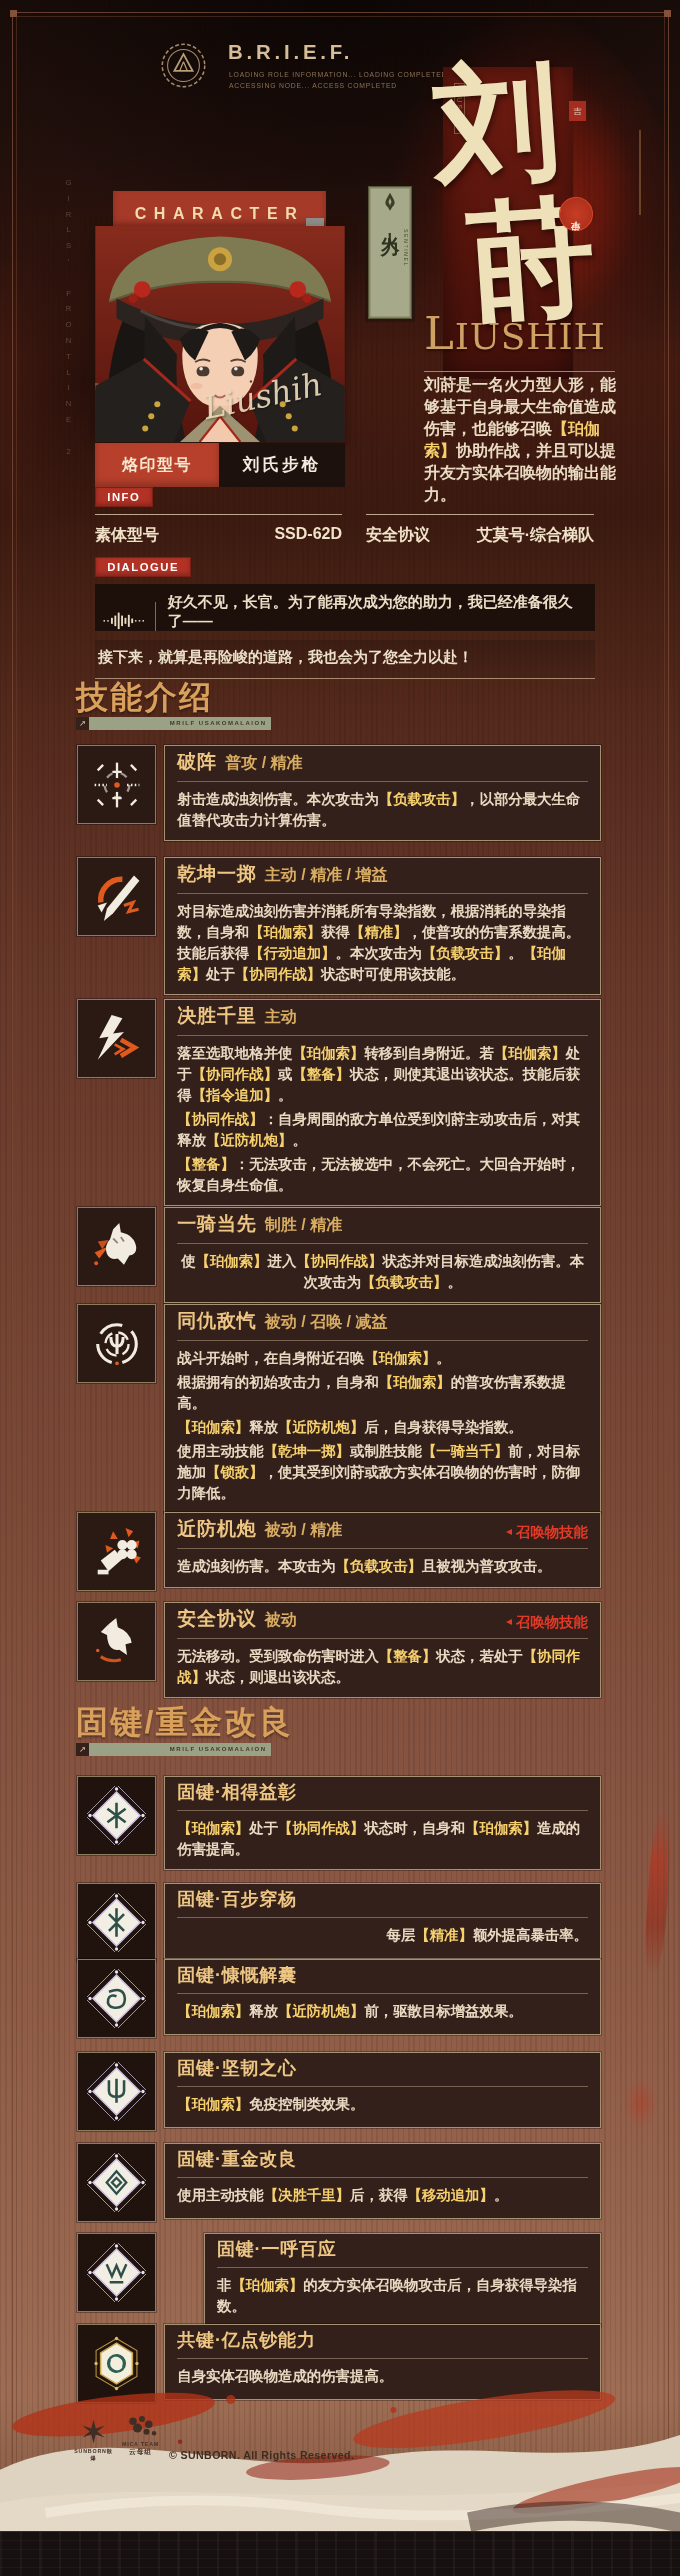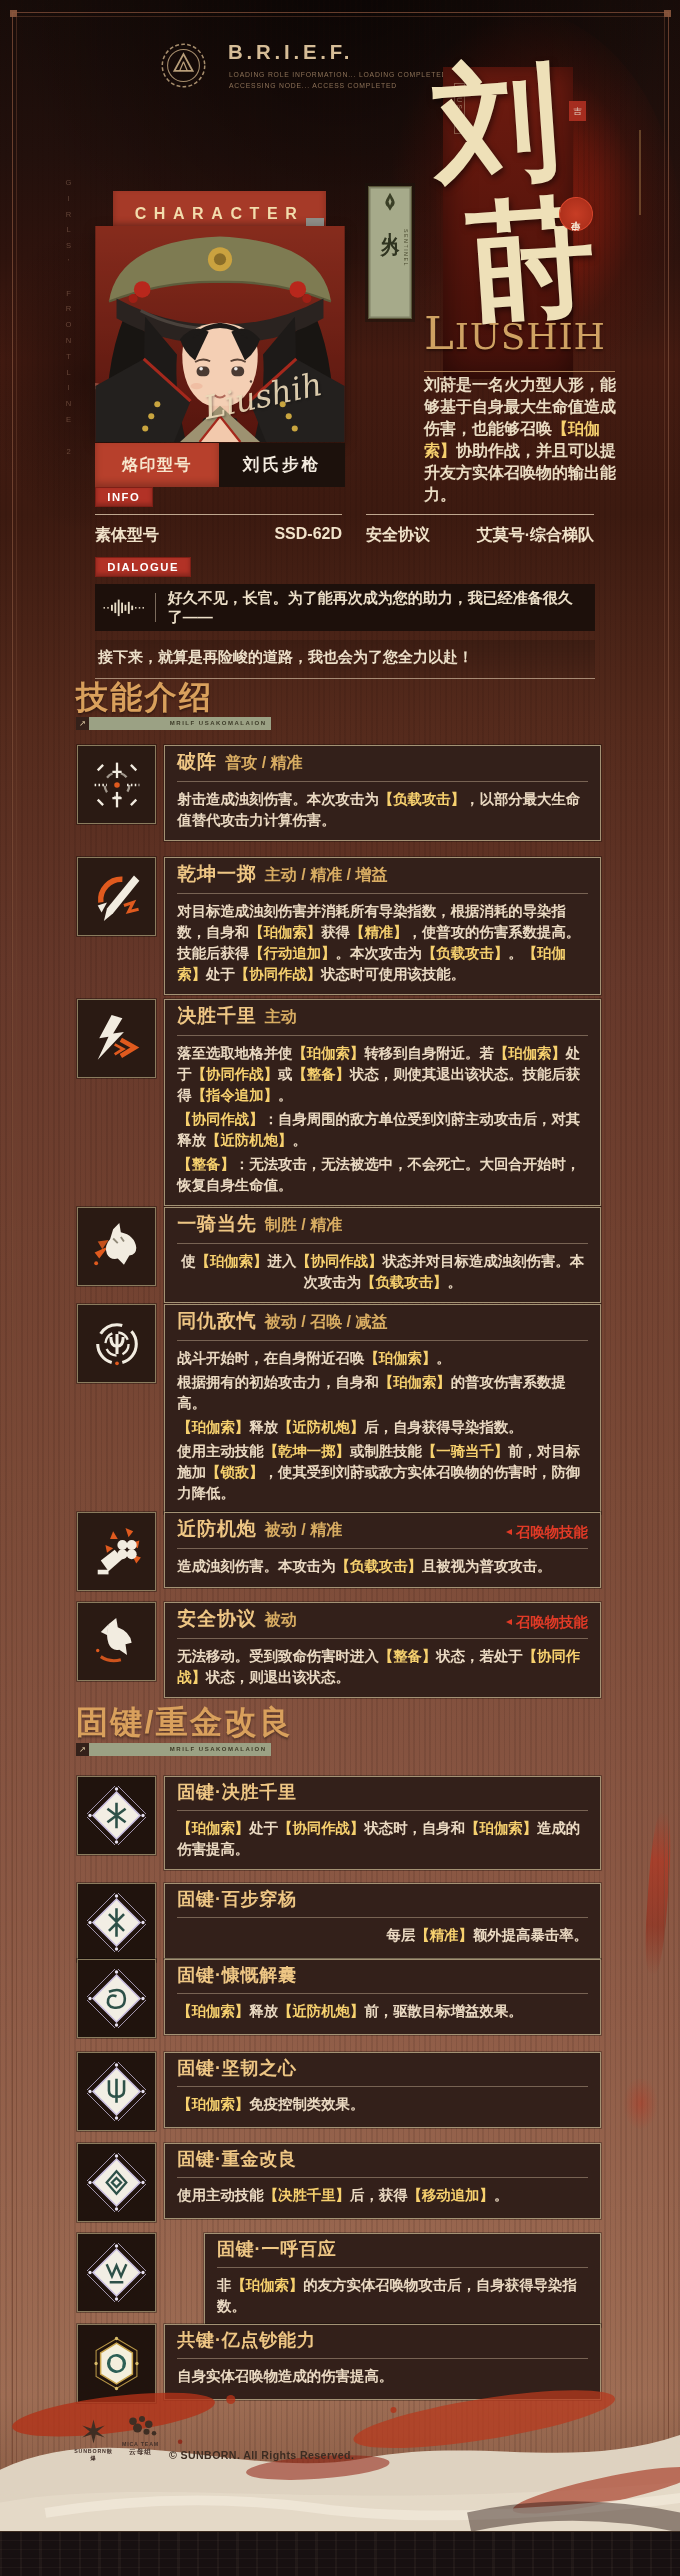--- a/index.html
+++ b/index.html
@@ -62,21 +62,21 @@
   
   .en-title{position:absolute;left:424px;top:307px;width:191px;font-family:"DejaVu Serif",serif;
     font-size:36px;letter-spacing:0.8px;color:#cfa263;border-bottom:0.8px solid #ad8257;padding-bottom:10.6px;text-shadow:0 1.5px 2.3px rgba(0,0,0,.4);}
   .en-title::first-letter{font-size:45px;}
   .intro{position:absolute;left:424px;top:374px;width:192px;font-size:16px;line-height:22px;font-weight:bold;color:#eadcc3;}
   
   .tag-red{position:absolute;background:#b23226;border:0.8px solid #7e1f16;color:#fff;font-weight:bold;
     font-size:11.3px;letter-spacing:1.5px;padding:3px 11.3px;box-shadow:inset 0 -2.3px 4.5px rgba(0,0,0,.25);}
   .info-field{position:absolute;top:514px;border-top:0.8px solid rgba(235,215,185,.75);padding-top:9.8px;
     display:flex;justify-content:space-between;color:#f1e3ca;font-size:16px;font-weight:bold;}
-  .quote1{position:absolute;left:95px;top:584px;width:500px;height:47px;background:#1d100b;display:flex;align-items:center;}
+  .quote1{position:absolute;left:95px;top:584px;width:500px;height:47px;background:#1d100b;display:flex;align-items:flex-end;}
   .q-icon{width:65px;display:flex;align-items:center;justify-content:center;}
   .q-sep{width:0.8px;height:29px;background:rgba(240,220,190,.45);}
   .q-text{padding:0 12px;color:#ecdfc8;font-size:15px;font-weight:bold;}
   .quote2{position:absolute;left:95px;top:640px;width:500px;padding:7.6px 3px 11.3px 3px;color:#ecdfc8;font-size:15px;font-weight:bold;
     border-bottom:0.8px solid rgba(235,210,180,.6);background:linear-gradient(180deg,rgba(38,19,12,.40),rgba(38,19,12,.15));box-sizing:border-box;}
   
   .sec-title{position:absolute;left:76px;font-size:32px;font-weight:bold;letter-spacing:2.3px;color:#d9a05c;text-shadow:0 1.5px 2.3px rgba(0,0,0,.35);}
   .sec-tag{position:absolute;left:76px;display:flex;height:13px;width:195px;}
   .sec-tag .arrowbox{width:13px;height:13px;background:#34211a;color:#e3cfa8;font-size:8.3px;line-height:13px;text-align:center;}
   .sec-tag .bar{flex:1;background:#9ba184;color:#3d3b28;font-size:6px;letter-spacing:1.5px;text-align:right;line-height:13px;padding-right:4.5px;font-weight:bold;}
@@ -457,21 +457,21 @@
             <circle cx="39" cy="4" r="2.2"></circle>
             <circle cx="74" cy="39" r="2.2"></circle>
             <circle cx="39" cy="74" r="2.2"></circle>
             <circle cx="4" cy="39" r="2.2"></circle>
           </g>
         <path d="M39,22 L39,56 M27,30 L51,48 M51,30 L27,48" stroke="#2d5048" stroke-width="3.4" fill="none"></path>
       </svg>
     </div>
     <div class="panel">
       <div class="ptitle">
-          <span class="pname" style="font-size:18px;">固键·决胜千里</span>
+          <span class="pname" style="font-size:18px;">固键·相得益彰</span>
         </div>
       <div class="pdiv"></div>
       <p class="rich"><span class="hl">【珀伽索】</span>处于<span class="hl">【协同作战】</span>状态时，自身和<span class="hl">【珀伽索】</span>造成的伤害提高。</p>
     </div>
   </div>
 
   <div class="row" style="top:1883px;text-align:right;">
     <div class="tile dark">
       <svg width="59" height="59" viewBox="0 0 78 78">
         <rect x="10" y="10" width="58" height="58" transform="rotate(45 39 39)" fill="none" stroke="#cabfe0" stroke-width="1.2" opacity=".8"></rect>

